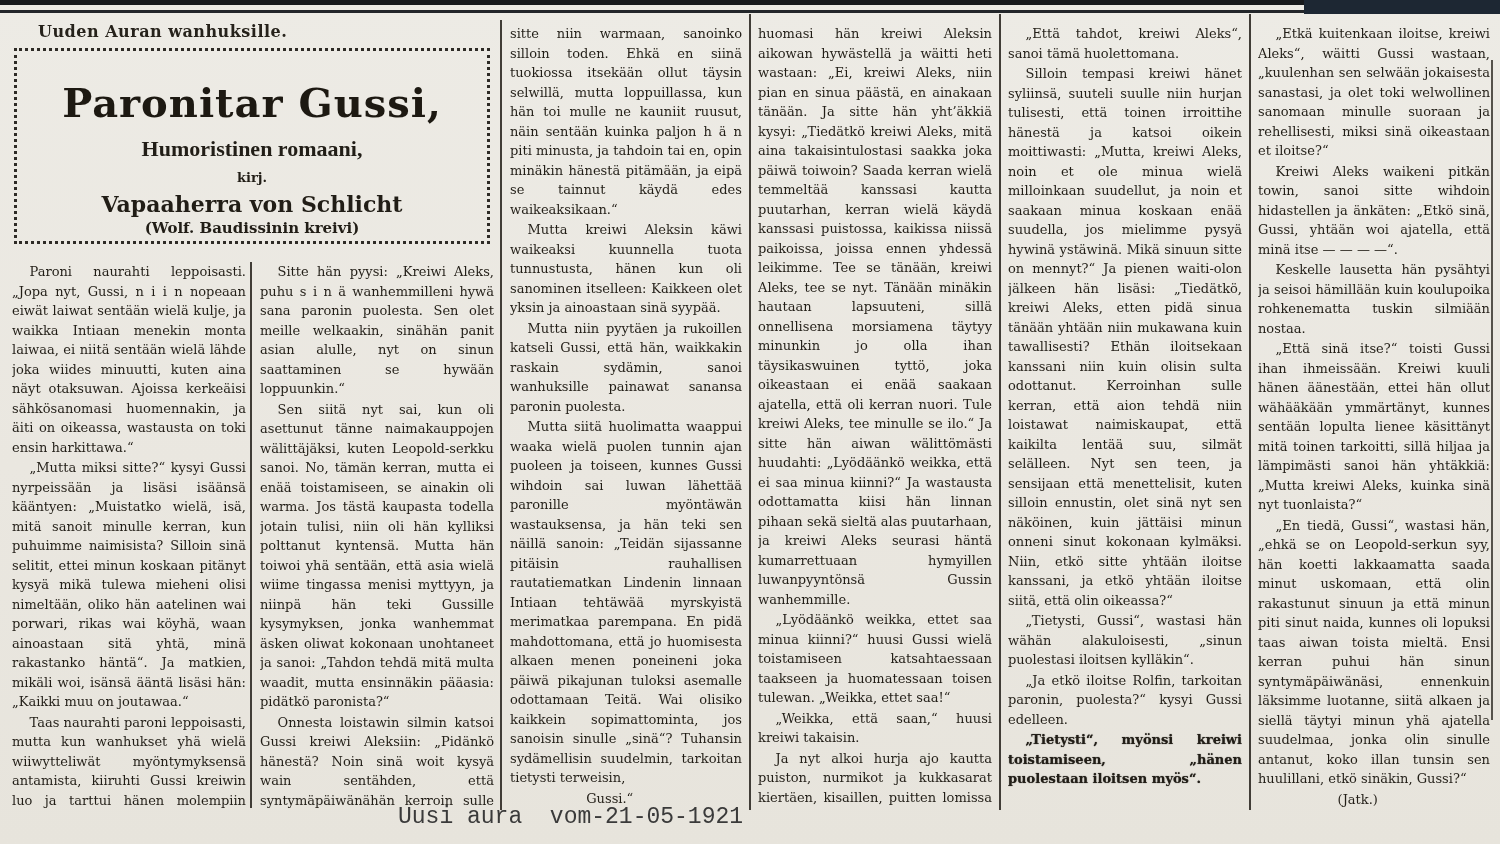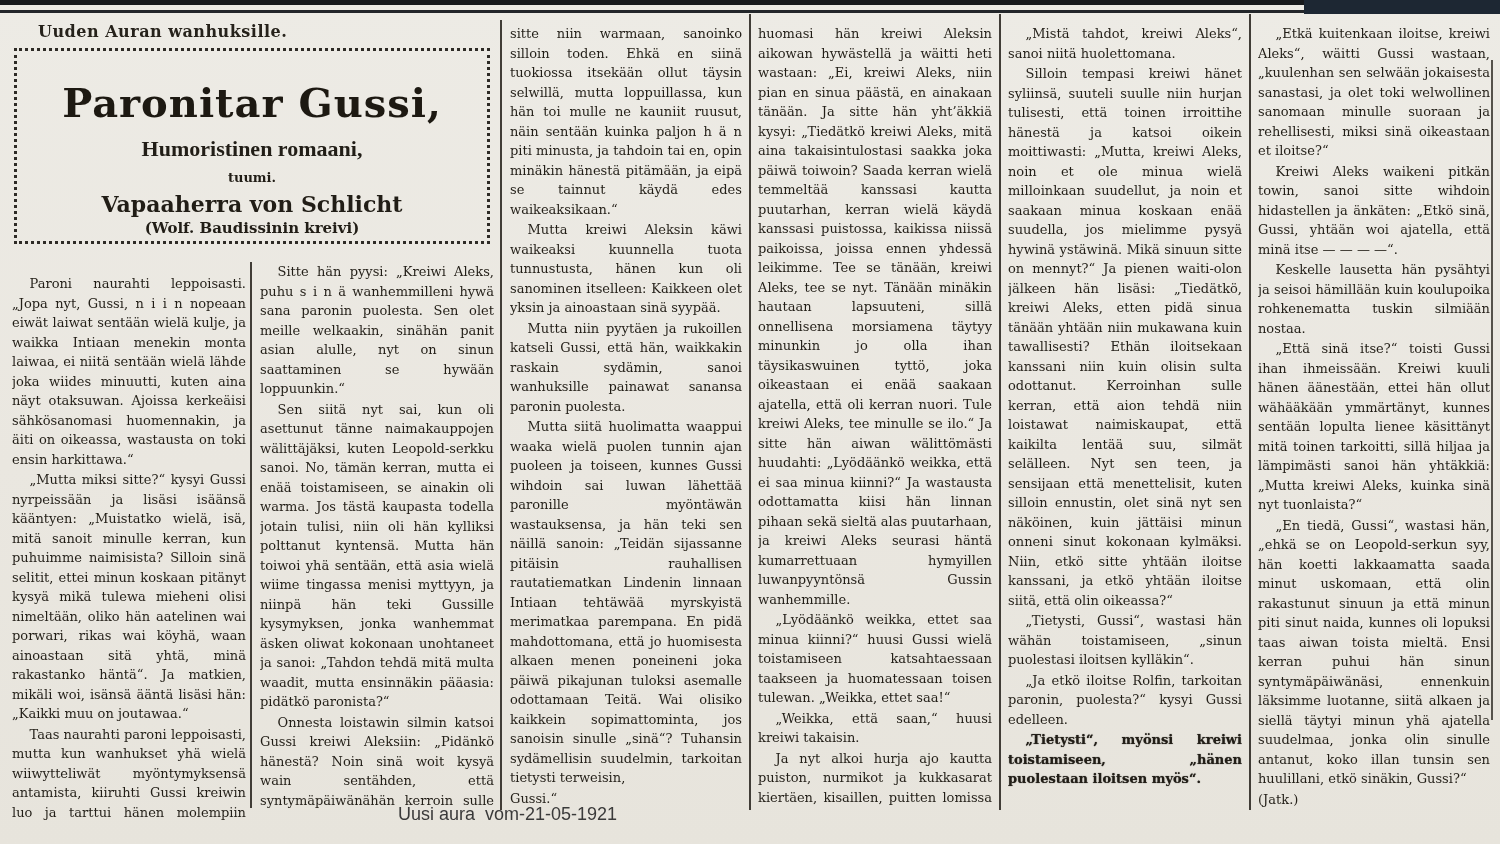--- a/index.html
+++ b/index.html
@@ -66,58 +66,58 @@
   .col {
     position: absolute;
     font-size: 13px;
     line-height: 1.5;
     text-align: justify;
     overflow: hidden;
     color: #221e17;
   }
   .col p { margin: 0 0 1px 0; text-indent: 1.35em; }
   .col p.noindent { text-indent: 0; }
-  .col p.right { text-align: left; text-indent: 0; padding-right: 2.5em; }
+  .col p.right { text-align: center; text-indent: 0; padding-right: 2.5em; }
   .col p.smudge { font-weight: bold; text-shadow: 0 0 1px rgba(10,8,5,.75); }
-  .col-1 { left: 12px;   top: 262px; width: 234px; height: 546px; margin-top: 12px; }
+  .col-1 { left: 12px;   top: 262px; width: 234px; height: 546px; }
   .col-2 { left: 260px;  top: 262px; width: 234px; height: 546px; }
   .col-3 { left: 510px;  top: 24px;  width: 232px; height: 786px; }
   .col-4 { left: 758px;  top: 24px;  width: 234px; height: 786px; }
   .col-5 { left: 1008px; top: 24px;  width: 234px; height: 786px; }
   .col-6 { left: 1258px; top: 24px;  width: 232px; height: 786px; }
   
   .vrule { position: absolute; width: 2px; background: #413d37; }
   .vrule-1 { left: 250px;  top: 262px; height: 546px; }
   .vrule-2 { left: 500px;  top: 20px;  height: 790px; }
   .vrule-3 { left: 749px;  top: 14px;  height: 796px; }
   .vrule-4 { left: 999px;  top: 14px;  height: 796px; }
   .vrule-5 { left: 1249px; top: 14px;  height: 796px; }
   .vrule-6 { left: 1491px; top: 60px;  height: 660px; background: #55524b; }
   
   .caption {
     position: absolute; left: 398px; top: 804px;
-    font-family: Liberation Sans, sans-serif;
-    font-size: 18px; color: #3a3a3a;
+    font-family: Liberation Mono, monospace;
+    font-size: 23px; color: #3a3a3a;
     white-space: pre;
   }
 </style>
 </head>
 <body>
 
 <div class="page">
 
   <div class="top-rule"></div>
   <div class="top-dark"></div>
 
   <div class="kicker">Uuden Auran wanhuksille.</div>
 
   <div class="title-box">
     <h1 class="title">Paronitar Gussi,</h1>
     <h2 class="subtitle">Humoristinen romaani,</h2>
-    <div class="byline">tuumi.</div>
+    <div class="byline">kirj.</div>
     <div class="author">Vapaaherra von Schlicht</div>
     <div class="author-note">(Wolf. Baudissinin kreivi)</div>
   </div>
 
   <div class="col col-1">
       <p class="indent">Paroni naurahti leppoisasti. „Jopa nyt, Gussi, n i i n nopeaan eiwät laiwat sentään wielä kulje, ja waikka Intiaan menekin monta laiwaa, ei niitä sentään wielä lähde joka wiides minuutti, kuten aina näyt otaksuwan. Ajoissa kerkeäisi sähkösanomasi huomennakin, ja äiti on oikeassa, wastausta on toki ensin harkittawa.“</p>
       <p class="indent">„Mutta miksi sitte?“ kysyi Gussi nyrpeissään ja lisäsi isäänsä kääntyen: „Muistatko wielä, isä, mitä sanoit minulle kerran, kun puhuimme naimisista? Silloin sinä selitit, ettei minun koskaan pitänyt kysyä mikä tulewa mieheni olisi nimeltään, oliko hän aatelinen wai porwari, rikas wai köyhä, waan ainoastaan sitä yhtä, minä rakastanko häntä“. Ja matkien, mikäli woi, isänsä ääntä lisäsi hän: „Kaikki muu on joutawaa.“</p>
       <p class="indent">Taas naurahti paroni leppoisasti, mutta kun wanhukset yhä wielä wiiwytteliwät myöntymyksensä antamista, kiiruhti Gussi kreiwin luo ja tarttui hänen molempiin käsiinsä.</p>
     </div>
   <div class="col col-2">
@@ -133,23 +133,23 @@
       <p class="right">Gussi.“</p>
       <p class="indent">Ja näyttämättä wanhemmilleen, pisti hän sen koteloon ja kiiruhti sitte ulos itse antaakseen sen postimiehelle edelleen toimittamisia warten.</p>
     </div>
   <div class="col col-4">
       <p class="noindent">huomasi hän kreiwi Aleksin aikowan hywästellä ja wäitti heti wastaan: „Ei, kreiwi Aleks, niin pian en sinua päästä, en ainakaan tänään. Ja sitte hän yht’äkkiä kysyi: „Tiedätkö kreiwi Aleks, mitä aina takaisintulostasi saakka joka päiwä toiwoin? Saada kerran wielä temmeltää kanssasi kautta puutarhan, kerran wielä käydä kanssasi puistossa, kaikissa niissä paikoissa, joissa ennen yhdessä leikimme. Tee se tänään, kreiwi Aleks, tee se nyt. Tänään minäkin hautaan lapsuuteni, sillä onnellisena morsiamena täytyy minunkin jo olla ihan täysikaswuinen tyttö, joka oikeastaan ei enää saakaan ajatella, että oli kerran nuori. Tule kreiwi Aleks, tee minulle se ilo.“ Ja sitte hän aiwan wälittömästi huudahti: „Lyödäänkö weikka, että ei saa minua kiinni?“ Ja wastausta odottamatta kiisi hän linnan pihaan sekä sieltä alas puutarhaan, ja kreiwi Aleks seurasi häntä kumarrettuaan hymyillen luwanpyyntönsä Gussin wanhemmille.</p>
       <p class="indent">„Lyödäänkö weikka, ettet saa minua kiinni?“ huusi Gussi wielä toistamiseen katsahtaessaan taakseen ja huomatessaan toisen tulewan. „Weikka, ettet saa!“</p>
       <p class="indent">„Weikka, että saan,“ huusi kreiwi takaisin.</p>
       <p class="indent">Ja nyt alkoi hurja ajo kautta puiston, nurmikot ja kukkasarat kiertäen, kisaillen, puitten lomissa kunnes kreiwi saawutti Gussin ja sulki hänet syliinsä. Kumpikin oli juostessaan hengästynyt. Läähättäen seisoiwat he lähekkäin kunnes kreiwi</p>
     </div>
   <div class="col col-5">
-      <p class="indent">„Mistä tahdot, kreiwi Aleks“, sanoi niitä huolettomana.</p>
+      <p class="indent">„Että tahdot, kreiwi Aleks“, sanoi tämä huolettomana.</p>
       <p class="indent">Silloin tempasi kreiwi hänet syliinsä, suuteli suulle niin hurjan tulisesti, että toinen irroittihe hänestä ja katsoi oikein moittiwasti: „Mutta, kreiwi Aleks, noin et ole minua wielä milloinkaan suudellut, ja noin et saakaan minua koskaan enää suudella, jos mielimme pysyä hywinä ystäwinä. Mikä sinuun sitte on mennyt?“ Ja pienen waiti-olon jälkeen hän lisäsi: „Tiedätkö, kreiwi Aleks, etten pidä sinua tänään yhtään niin mukawana kuin tawallisesti? Ethän iloitsekaan kanssani niin kuin olisin sulta odottanut. Kerroinhan sulle kerran, että aion tehdä niin loistawat naimiskaupat, että kaikilta lentää suu, silmät selälleen. Nyt sen teen, ja sensijaan että menettelisit, kuten silloin ennustin, olet sinä nyt sen näköinen, kuin jättäisi minun onneni sinut kokonaan kylmäksi. Niin, etkö sitte yhtään iloitse kanssani, ja etkö yhtään iloitse siitä, että olin oikeassa?“</p>
-      <p class="indent">„Tietysti, Gussi“, wastasi hän wähän toistamiseen, „sinun puolestasi iloitsen kylläkin“.</p>
+      <p class="indent">„Tietysti, Gussi“, wastasi hän wähän alakuloisesti, „sinun puolestasi iloitsen kylläkin“.</p>
       <p class="indent">„Ja etkö iloitse Rolfin, tarkoitan paronin, puolesta?“ kysyi Gussi edelleen.</p>
       <p class="indent smudge">„Tietysti“, myönsi kreiwi toistamiseen, „hänen puolestaan iloitsen myös“.</p>
     </div>
   <div class="col col-6">
       <p class="indent">„Etkä kuitenkaan iloitse, kreiwi Aleks“, wäitti Gussi wastaan, „kuulenhan sen selwään jokaisesta sanastasi, ja olet toki welwollinen sanomaan minulle suoraan ja rehellisesti, miksi sinä oikeastaan et iloitse?“</p>
       <p class="indent">Kreiwi Aleks waikeni pitkän towin, sanoi sitte wihdoin hidastellen ja änkäten: „Etkö sinä, Gussi, yhtään woi ajatella, että minä itse — — — —“.</p>
       <p class="indent">Keskelle lausetta hän pysähtyi ja seisoi hämillään kuin koulupoika rohkenematta tuskin silmiään nostaa.</p>
       <p class="indent">„Että sinä itse?“ toisti Gussi ihan ihmeissään. Kreiwi kuuli hänen äänestään, ettei hän ollut wähääkään ymmärtänyt, kunnes sentään lopulta lienee käsittänyt mitä toinen tarkoitti, sillä hiljaa ja lämpimästi sanoi hän yhtäkkiä: „Mutta kreiwi Aleks, kuinka sinä nyt tuonlaista?“</p>
       <p class="indent">„En tiedä, Gussi“, wastasi hän, „ehkä se on Leopold-serkun syy, hän koetti lakkaamatta saada minut uskomaan, että olin rakastunut sinuun ja että minun piti sinut naida, kunnes oli lopuksi taas aiwan toista mieltä. Ensi kerran puhui hän sinun syntymäpäiwänäsi, ennenkuin läksimme luotanne, siitä alkaen ja siellä täytyi minun yhä ajatella suudelmaa, jonka olin sinulle antanut, koko illan tunsin sen huulillani, etkö sinäkin, Gussi?“</p>
       <p class="right">(Jatk.)</p>

